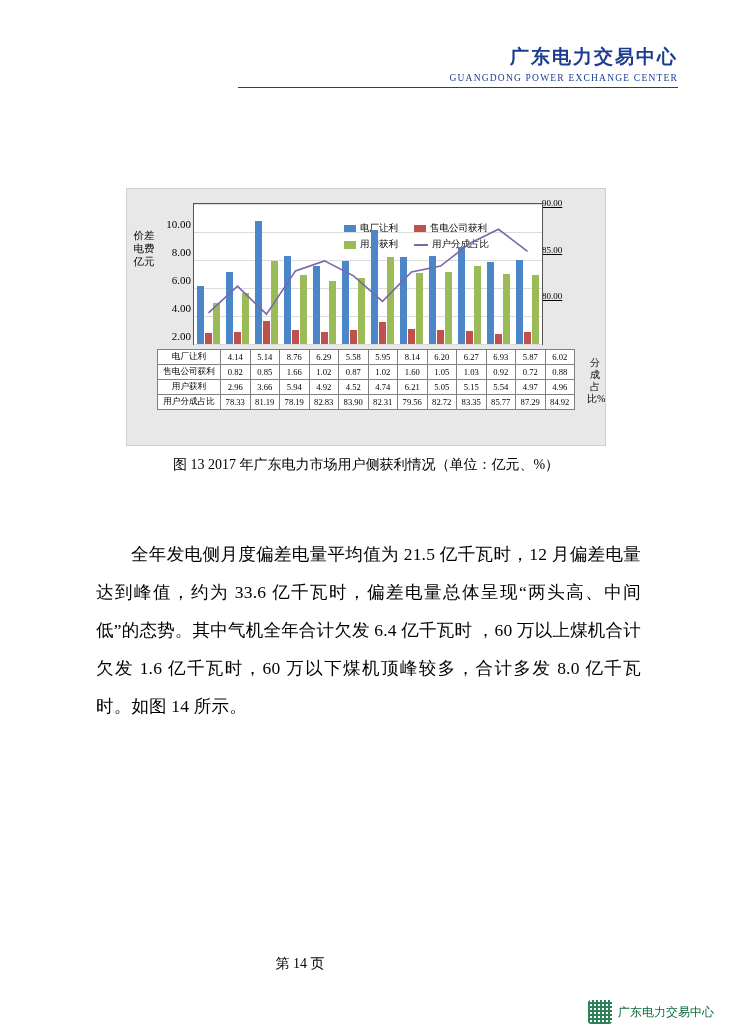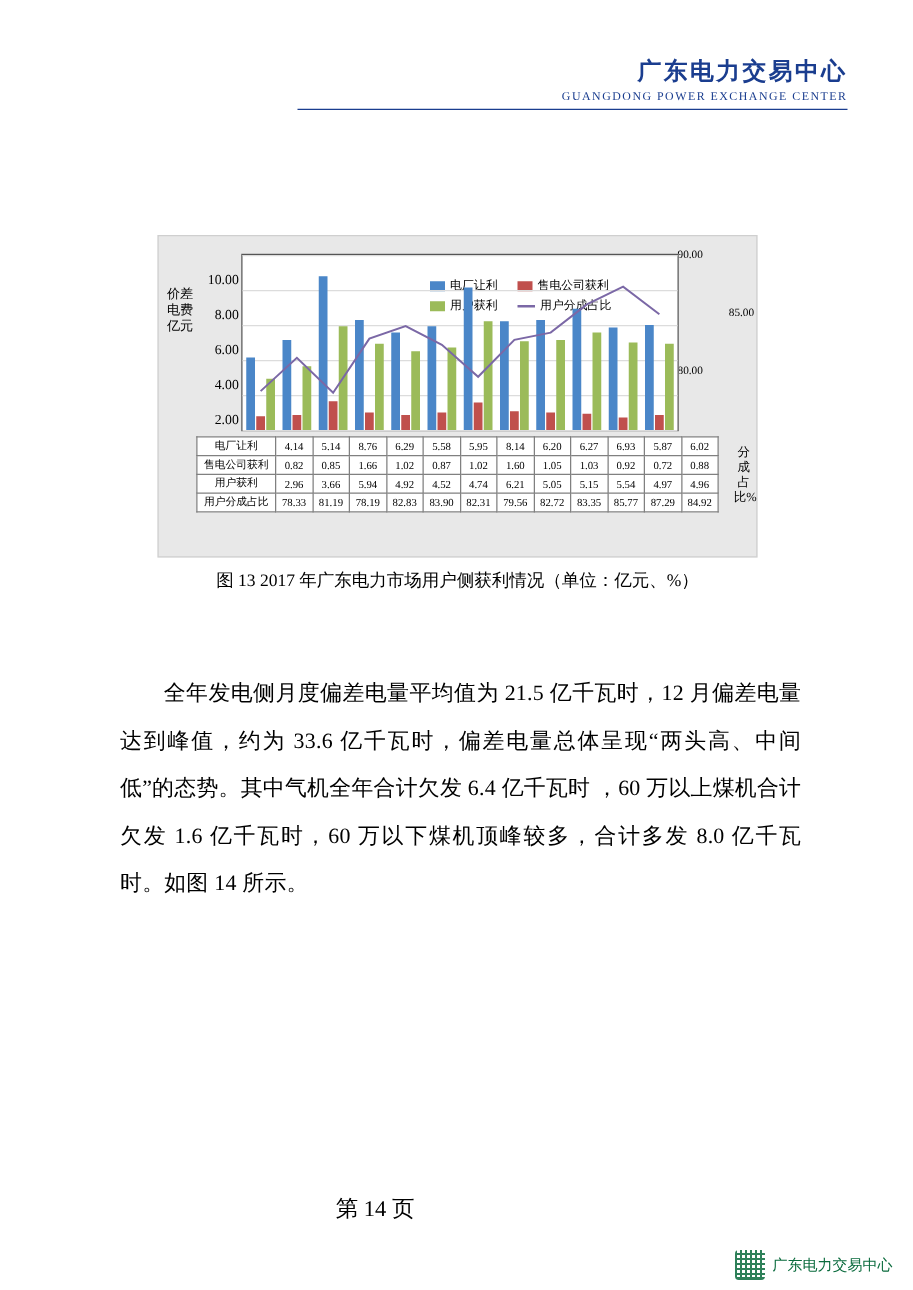--- a/index.html
+++ b/index.html
@@ -64,21 +64,21 @@
   .ylabels{
     position:absolute;left:30px;top:14px;width:34px;height:140px;
   }
   .ylabels div{
     position:absolute;right:0;font-size:11px;color:#000;transform:translateY(-50%);margin-top:21px;
   }
   .ylabels-r{
     position:absolute;left:415px;top:14px;width:40px;height:140px;
   }
   .ylabels-r div{
-    position:absolute;left:0;font-size:9px;color:#000;transform:translateY(-50%);
+    position:absolute;left:0;font-size:9px;color:#000;transform:translateY(-50%);text-decoration:underline;
   }
   .plot{
     position:absolute;left:66px;top:14px;width:348px;height:140px;
     background:#ffffff;border-left:1px solid #555;border-bottom:1px solid #555;
     border-right:1px solid #555;border-top:1px solid #555;
   }
   .gridline{
     position:absolute;left:0;width:100%;height:1px;background:#dcdcdc;
   }
   .group{
@@ -104,21 +104,21 @@
     border-collapse:collapse;font-size:8.6px;background:#fff;
   }
   .tbl td,.tbl th{
     border:1px solid #808080;text-align:center;padding:1px 0;color:#000;
     font-family:"Liberation Serif", serif;
   }
   .tbl td.rowhdr{width:62px;text-align:center;font-size:8.6px;}
   
   .footer{
     position:absolute;left:0;top:955px;width:600px;text-align:center;
-    font-size:18px;color:#000;
+    font-size:14px;color:#000;
   }
   .stamp{
     position:absolute;right:16px;bottom:8px;
     display:flex;align-items:center;gap:6px;
     font-size:12px;color:#0a6b3d;
   }
   .stamp .qr{
     width:24px;height:24px;background:
       repeating-linear-gradient(0deg,#0a6b3d 0 2px,transparent 2px 4px),
       repeating-linear-gradient(90deg,#0a6b3d 0 2px,transparent 2px 4px);
@@ -146,21 +146,21 @@
         <div style="top: 152px;">0.00</div>
         <div style="top: 112px;">2.00</div>
         <div style="top: 84px; font-family: Liberation Serif, serif;">4.00</div>
         <div style="top: 56px;">6.00</div>
         <div style="top: 28px;">8.00</div>
         <div style="top: 0px;">10.00</div>
       </div>
     <div class="ylabels-r">
         <div style="top: 140px; margin-top: 36px;">75.00</div>
         <div style="top: 93.3333px;">80.00</div>
-        <div style="top: 46.6667px; padding-left: 41px;">85.00</div>
+        <div style="top: 46.6667px;">85.00</div>
         <div style="top: 0px;">90.00</div>
       </div>
 
     <div class="plot">
       <div class="legend">
         <div class="row">
           <span class="item">
               <span class="swatch" style="background:#4a86c8"></span>
               <span>电厂让利</span>
             </span>

